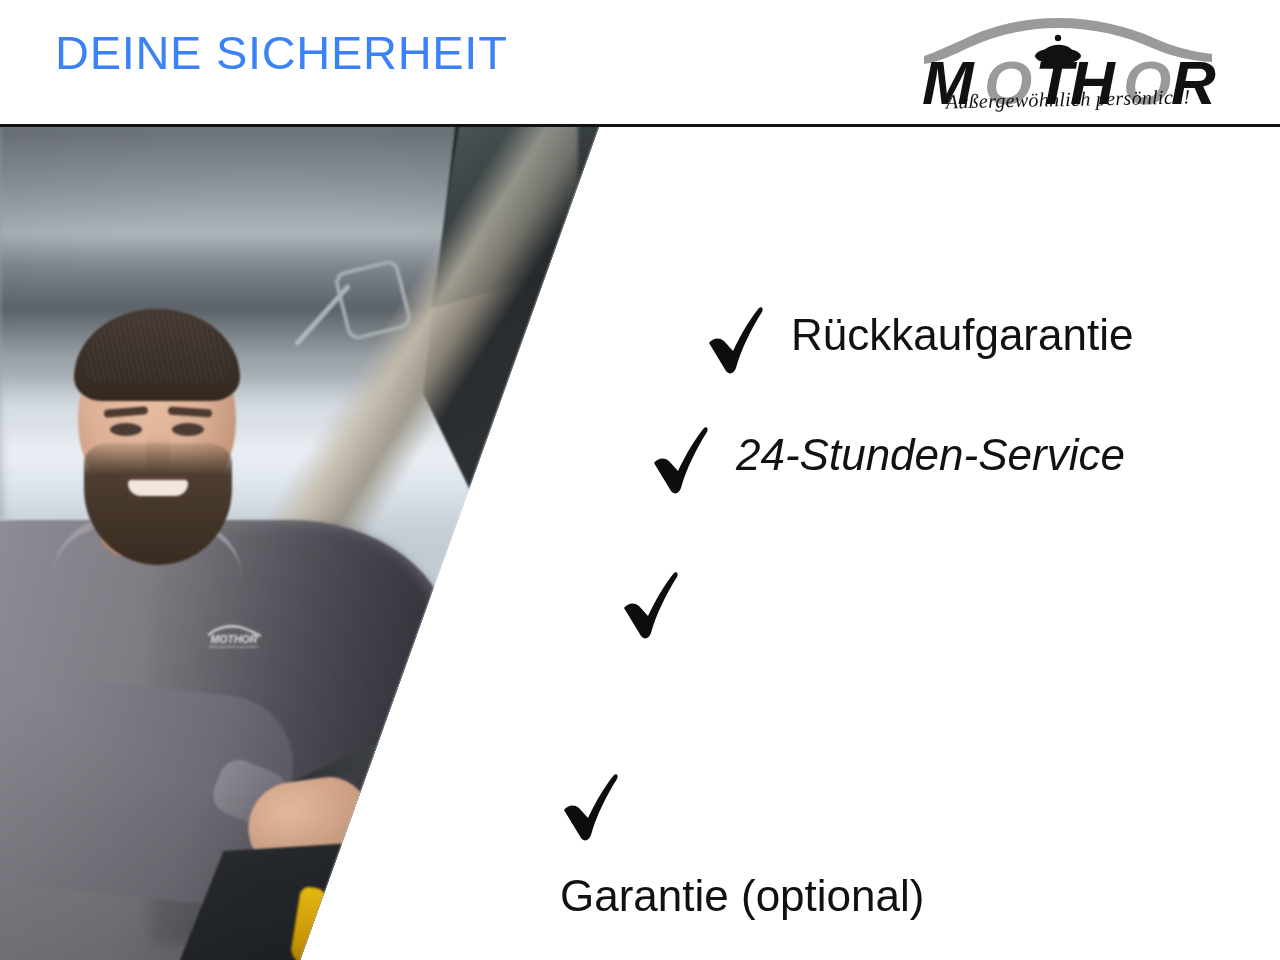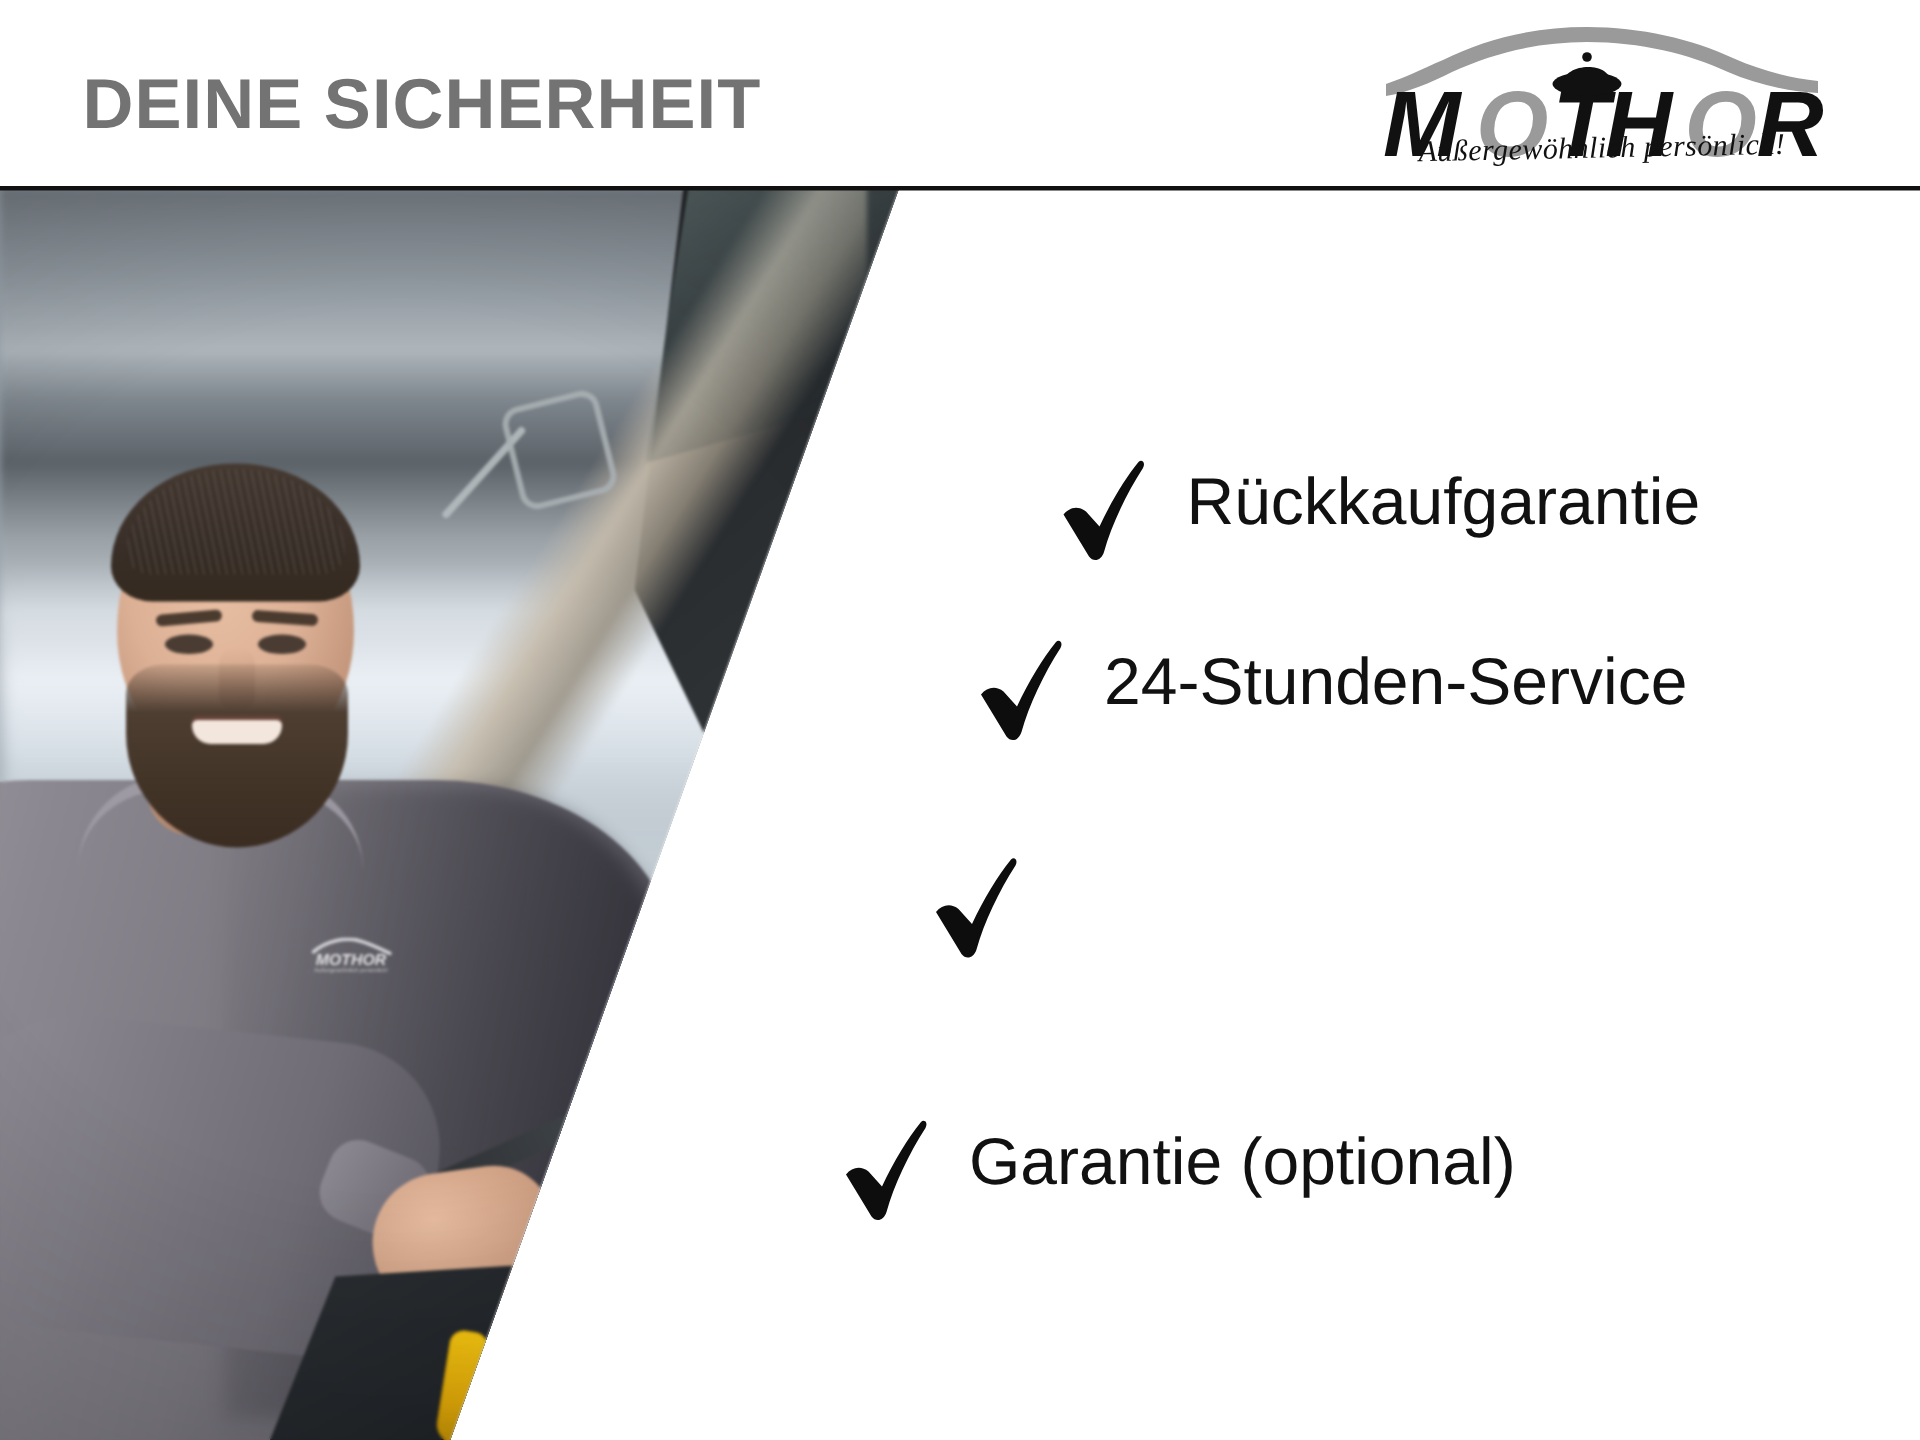--- a/index.html
+++ b/index.html
@@ -34,25 +34,25 @@
     position: absolute;
     left: 0; top: 124px;
     width: 1280px;
     height: 3px;
     background: #111111;
     z-index: 31;
   }
   .page-title {
     position: absolute;
     left: 55px;
-    top: 45px;
+    top: 29px;
     font-size: 47px;
     letter-spacing: 0.7px;
-    color: #737373;
-    font-weight: 700;
+    color: #3b82f6;
+    font-weight: 400;
     white-space: nowrap;
     line-height: 1;
   }
 
   
   .logo {
     position: absolute;
     right: 62px;
     top: 12px;
     width: 300px;
@@ -398,23 +398,23 @@
   .benefit .label {
     font-size: 44px;
     line-height: 1.16;
     color: #111111;
     white-space: pre-line;
     font-weight: 400;
     padding-top: 4px;
   }
 
   .b1 { left: 185px; top: 180px; }
-  .b2 { left: 130px; top: 300px; }
+  .b2 { left: 130px; top: 300px; font-style: italic; }
   .b3 { left: 100px; top: 445px; }
-  .b4 { left: 40px;  top: 620px; }
+  .b4 { left: 40px;  top: 647px; flex-direction: column; }
 </style>
 </head>
 <body>
 
 <div class="slide">
 
   <div class="photo">
     <div class="photo-inner">
       <div class="bg-hall"></div>
       <div class="bg-windows"></div>

